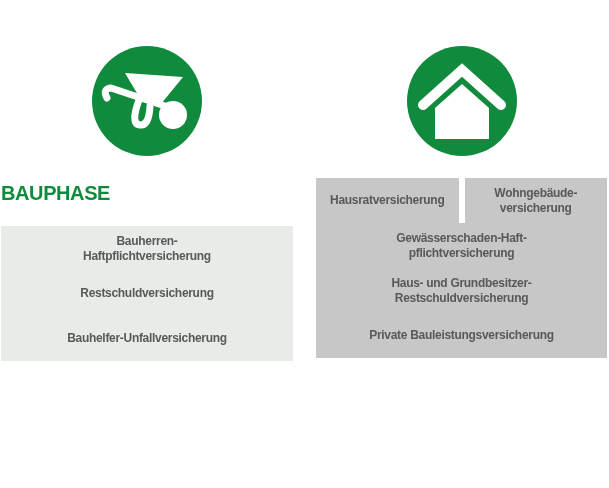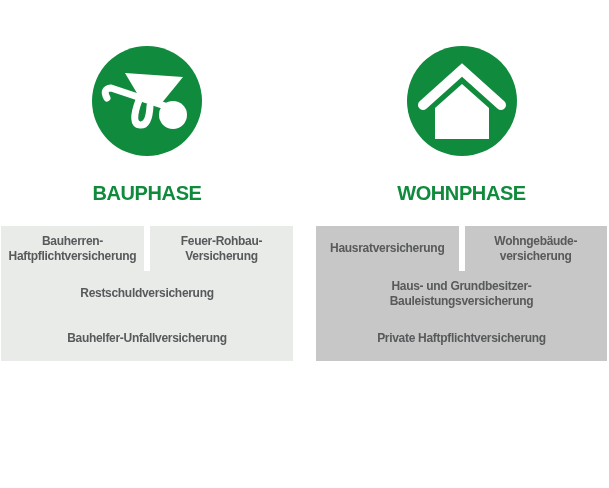--- a/index.html
+++ b/index.html
@@ -27,21 +27,21 @@
   }
   .icon-circle{
     width:110px;height:110px;border-radius:50%;
     background:var(--green);
     display:flex;align-items:center;justify-content:center;
   }
   .icon-circle svg{display:block;}
   .phase-title{
     margin-top:26px;
     height:22px;
-    text-align:center;
+    text-align:left;
     font-size:20px;font-weight:bold;
     letter-spacing:-0.4px;
     color:var(--green);
   }
   .boxes{
     margin-top:22px;
     display:flex;flex-direction:column;
   }
   .box-row{display:flex;gap:6px;}
   .insurance-box{
@@ -74,22 +74,20 @@
             <circle cx="81" cy="69" r="14" fill="#ffffff"></circle>
           </svg>
         </span>
       </div>
     </div>
     <div class="phase-title">BAUPHASE</div>
     <div class="boxes">
       <div class="box-row">
         <div class="insurance-box">Bauherren-
 Haftpflichtversicherung</div>
-        <div class="insurance-box">Feuer-Rohbau-
-Versicherung</div>
       </div>
       <div class="box-row">
         <div class="insurance-box">Restschuldversicherung</div>
       </div>
       <div class="box-row">
         <div class="insurance-box">Bauhelfer-Unfallversicherung</div>
       </div>
     </div>
   </div>
 
@@ -97,32 +95,33 @@
     <div class="icon-wrap">
       <div class="icon-circle">
         <span>
           <svg width="110" height="110" viewBox="0 0 110 110">
             <path d="M16 59 L55 24 L94 59" stroke="#ffffff" stroke-width="10" fill="none" stroke-linecap="round" stroke-linejoin="miter"></path>
             <path d="M28 62 L55 38 L82 62 L82 93 L28 93 Z" fill="#ffffff"></path>
           </svg>
         </span>
       </div>
     </div>
-    <div class="phase-title">WOHNPHASE</div>
     <div class="boxes">
       <div class="box-row">
         <div class="insurance-box">Hausratversicherung</div>
         <div class="insurance-box">Wohngebäude-
 versicherung</div>
       </div>
       <div class="box-row">
+        <div class="insurance-box">Gewässerschaden-Haft-
+pflichtversicherung</div>
       </div>
       <div class="box-row">
         <div class="insurance-box">Haus- und Grundbesitzer-
-Bauleistungsversicherung</div>
+Restschuldversicherung</div>
       </div>
       <div class="box-row">
-        <div class="insurance-box">Private Haftpflichtversicherung</div>
+        <div class="insurance-box">Private Bauleistungsversicherung</div>
       </div>
     </div>
   </div>
 
 </div>
 
 </body></html>

